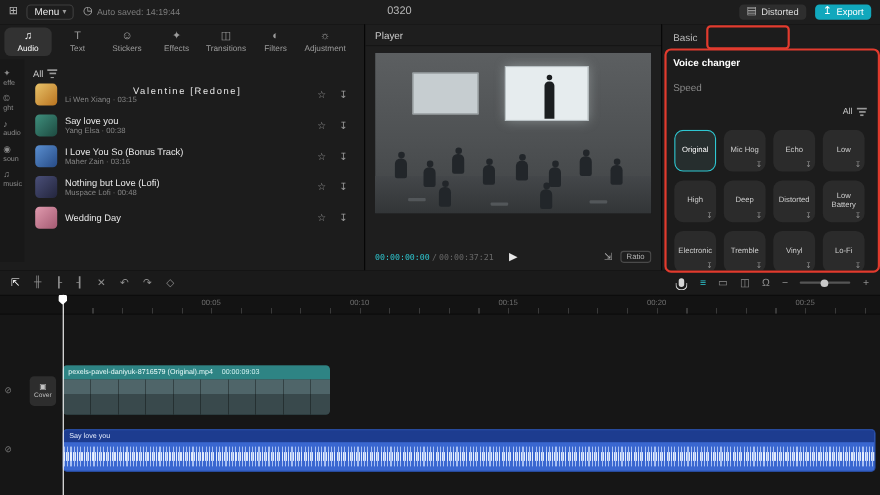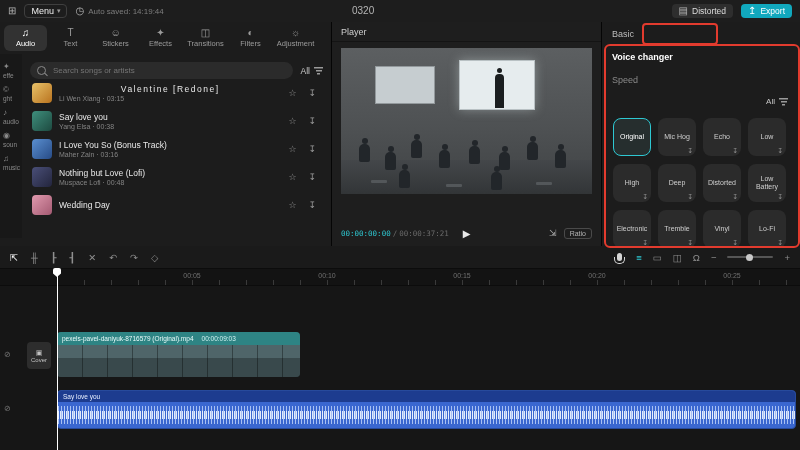--- a/index.html
+++ b/index.html
@@ -231,24 +231,20 @@
         <span class="side-label">soun</span>
       </div>
       <div class="side-item">
         <span class="side-icon">♫</span>
         <span class="side-label">music</span>
       </div>
     </aside>
 
     <div class="browser">
       <div class="search-row">
-        <div class="searchbox">
-          <span class="mag"></span>
-          <input type="text" placeholder="Search songs or artists" style="">
-        </div>
         <div class="allfilter">
           <span>All</span>
           <span class="funnel"></span>
         </div>
       </div>
 
       <div class="song-list">
         <div class="song-row">
           <div class="thumb t1"></div>
           <div class="song-info">

